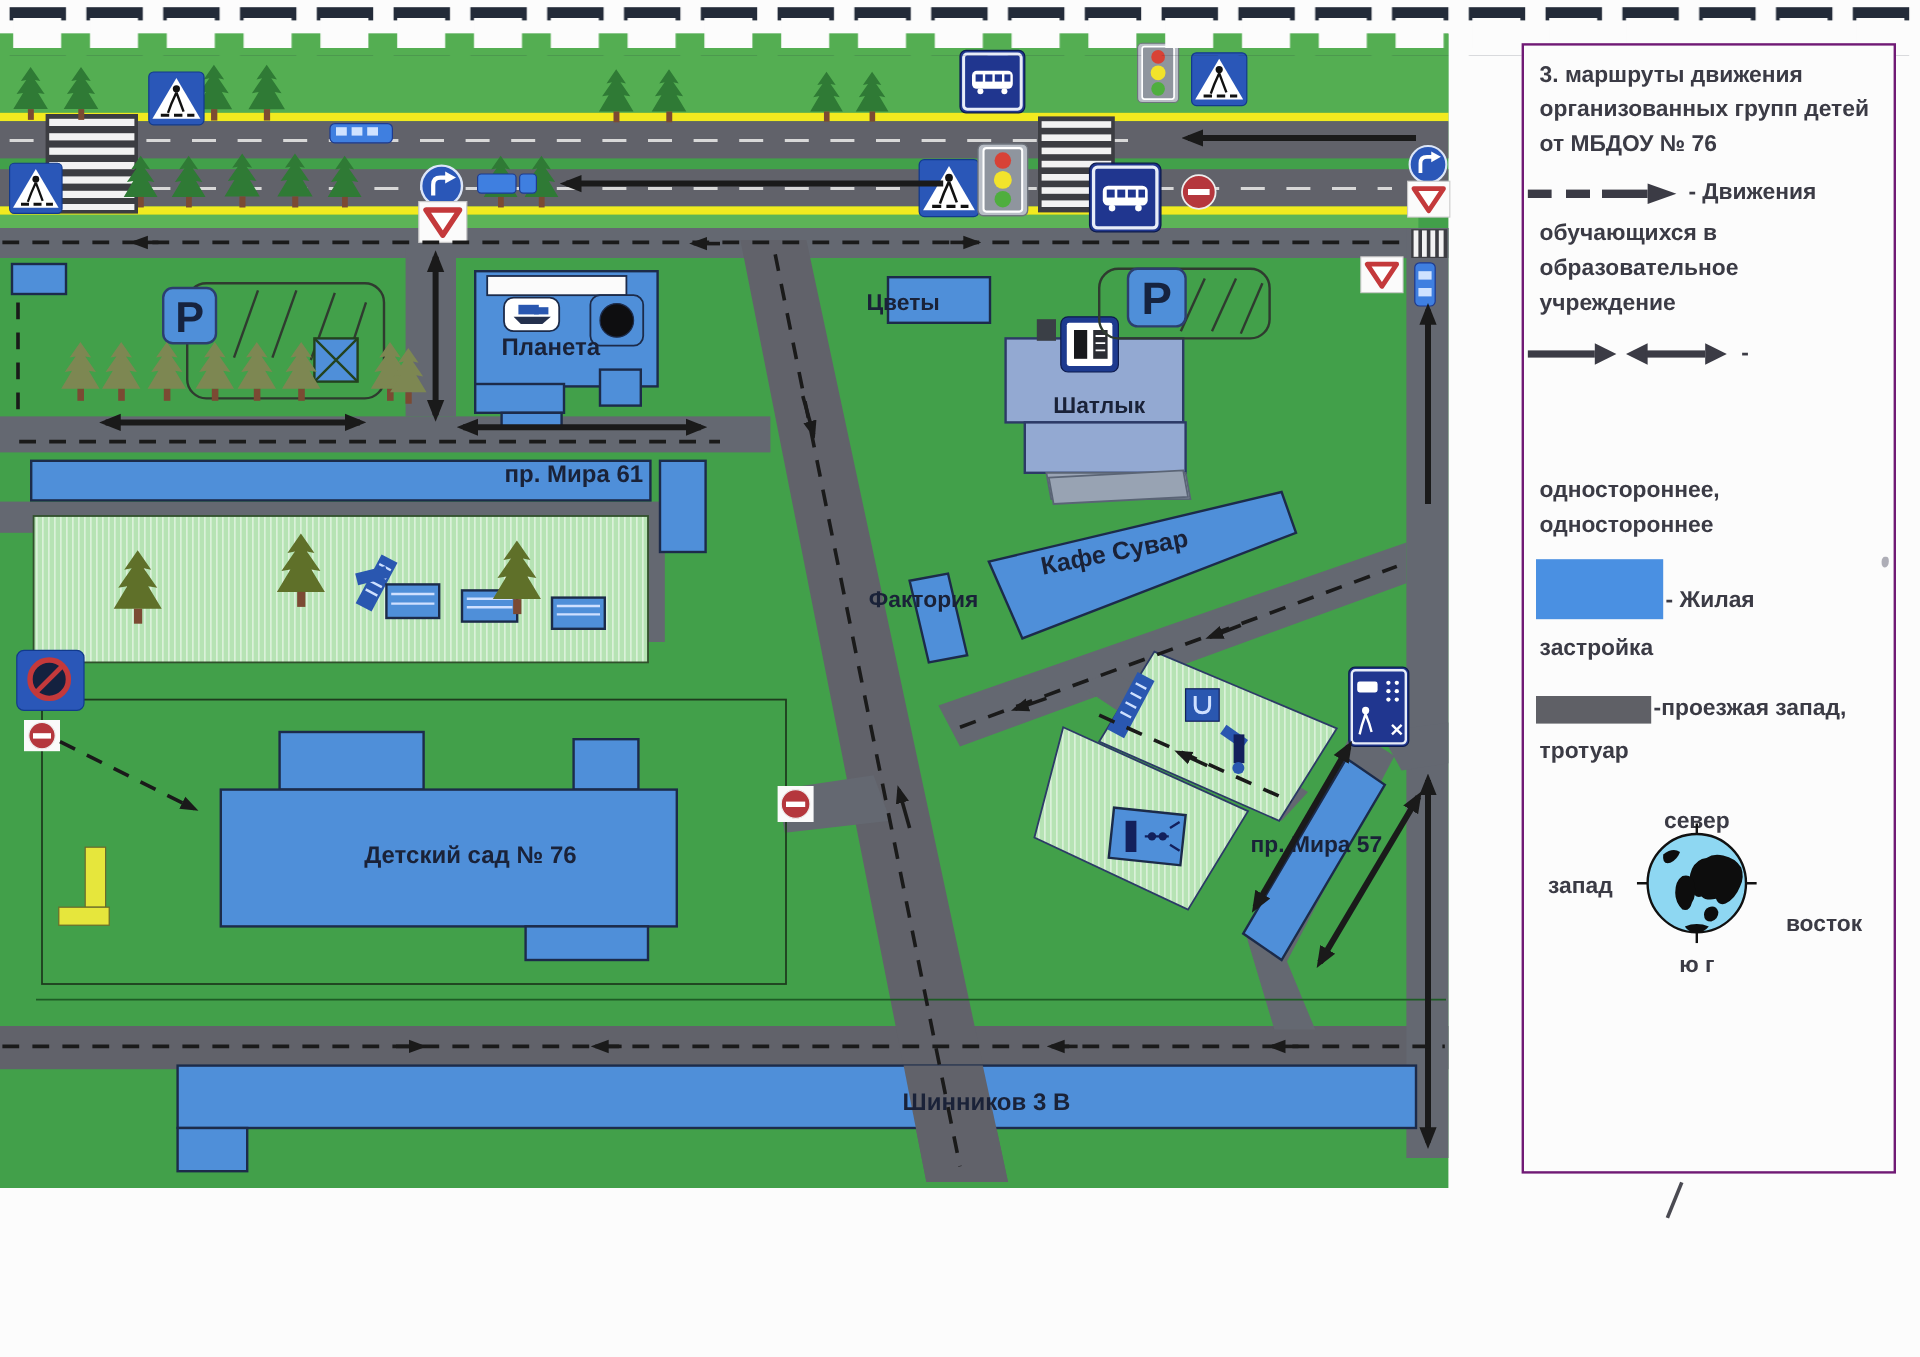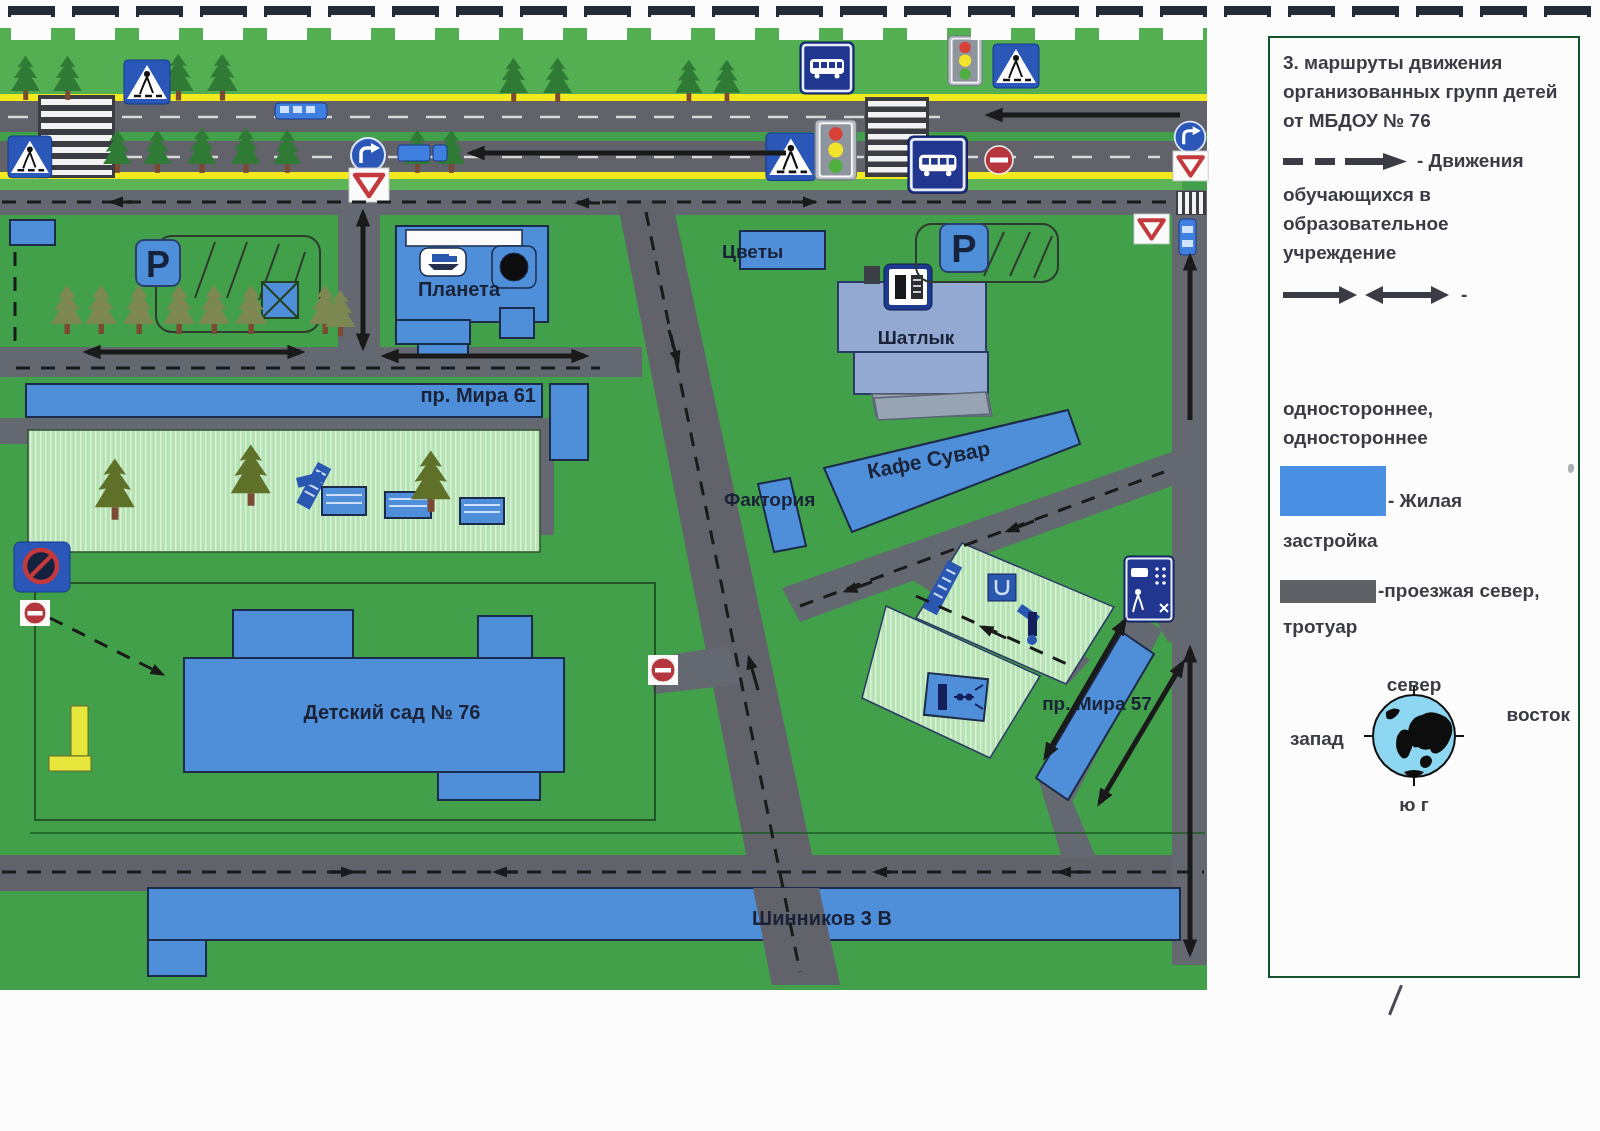--- a/index.html
+++ b/index.html
@@ -8,25 +8,25 @@
   svg text{font-family:"Liberation Sans",sans-serif}
   .lbl{font-weight:700;fill:#1a2238}
   .wdash{stroke:#d8d8d8;stroke-width:2.5;stroke-dasharray:20 18;fill:none}
   .route{stroke:#1a1a1a;stroke-width:3;stroke-dasharray:14 11;fill:none}
   .rarr{stroke:#1a1a1a;stroke-width:3;fill:none}
   .varr{stroke:#1a1a1a;stroke-width:5;fill:none}
   .bld{fill:#4f8fd9;stroke:#1c2b4a;stroke-width:2}
   .bld2{fill:#93a9d2;stroke:#2c3a66;stroke-width:2}
   .rd{fill:#61626a}.rd2{fill:#646871}
   #legend{position:absolute;left:1268px;top:36px;width:312px;height:942px;
-      border:2px solid #14532d;box-sizing:border-box;background:#fcfcfc;
+      border:2px solid #701a75;box-sizing:border-box;background:#fcfcfc;
       color:#3b3b45;font-size:19px;font-weight:600}
   #legend .abs{position:absolute}
   .lln{line-height:29px;padding-left:13px}
-  .row{display:flex;align-items:center;gap:6px;padding-left:13px}
+  .row{display:flex;align-items:center;gap:6px;padding-left:3px}
   #sw-blue{position:absolute;left:10px;top:428px;width:106px;height:50px;background:#4a90e2}
   #sw-gray{position:absolute;left:10px;top:542px;width:96px;height:23px;background:#5f6066}
   .cmp{position:absolute;text-align:center}
   #slash{position:absolute;left:1394px;top:984px;width:2.5px;height:32px;
          background:#4a4a52;transform:rotate(22deg)}
   #penmark{position:absolute;left:1568px;top:464px;width:6px;height:9px;
          background:rgba(110,110,125,.55);border-radius:50% 40% 60% 50%}
 </style>
 </head>
 <body>
@@ -531,35 +531,35 @@
     <span>-</span>
   </div>
   <div class="abs" style="left:0;top:356px">
     <div class="lln">одностороннее,</div>
     <div class="lln">одностороннее</div>
   </div>
   <div id="sw-blue"></div>
   <div class="abs" style="left:118px;top:452px">- Жилая</div>
   <div class="abs" style="left:13px;top:492px">застройка</div>
   <div id="sw-gray"></div>
-  <div class="abs" style="left:108px;top:542px">-проезжая север,</div>
+  <div class="abs" style="left:108px;top:542px">-проезжая запад,</div>
   <div class="abs" style="left:13px;top:578px">тротуар</div>
 
   <div class="cmp abs" style="left:94px;top:636px;width:100px">север</div>
   <svg class="abs" style="left:94px;top:648px" width="100" height="100">
     <line x1="50" y1="0" x2="50" y2="100" stroke="#111" stroke-width="2"></line>
     <line x1="0" y1="50" x2="100" y2="50" stroke="#111" stroke-width="2"></line>
     <circle cx="50" cy="50" r="41" fill="#8ed7f2" stroke="#111" stroke-width="2"></circle>
     <g fill="#0d0d0d">
       <path d="M22 26 q8 -6 14 -2 q-2 6 -8 9 q-7 2 -6 -7z"></path>
       <path d="M46 38 q4 -8 12 -9 q6 -4 14 -2 q10 2 15 10 q3 8 -1 16 q-4 10 -12 14 q-6 2 -8 -4 q-8 2 -12 -2 q-6 2 -8 -6 q-4 -8 0 -17z"></path>
       <path d="M38 44 q8 -2 10 6 q2 10 -2 16 q-2 8 -8 6 q-6 -6 -6 -14 q0 -10 6 -14z"></path>
       <path d="M60 70 q6 -2 8 4 q0 6 -6 8 q-6 0 -6 -6 q0 -4 4 -6z"></path>
       <path d="M40 86 q10 -4 20 0 q-4 5 -10 5 q-7 0 -10 -5z"></path>
     </g>
   </svg>
   <div class="cmp abs" style="left:4px;top:690px;width:86px;text-align:center">запад</div>
-  <div class="cmp abs" style="left:200px;top:666px;width:100px;text-align:right">восток</div>
+  <div class="cmp abs" style="left:200px;top:722px;width:100px;text-align:center">восток</div>
   <div class="cmp abs" style="left:94px;top:756px;width:100px">ю г</div>
 </div>
 
 <div id="slash"></div>
 <div id="penmark"></div>
 
 </body></html>

